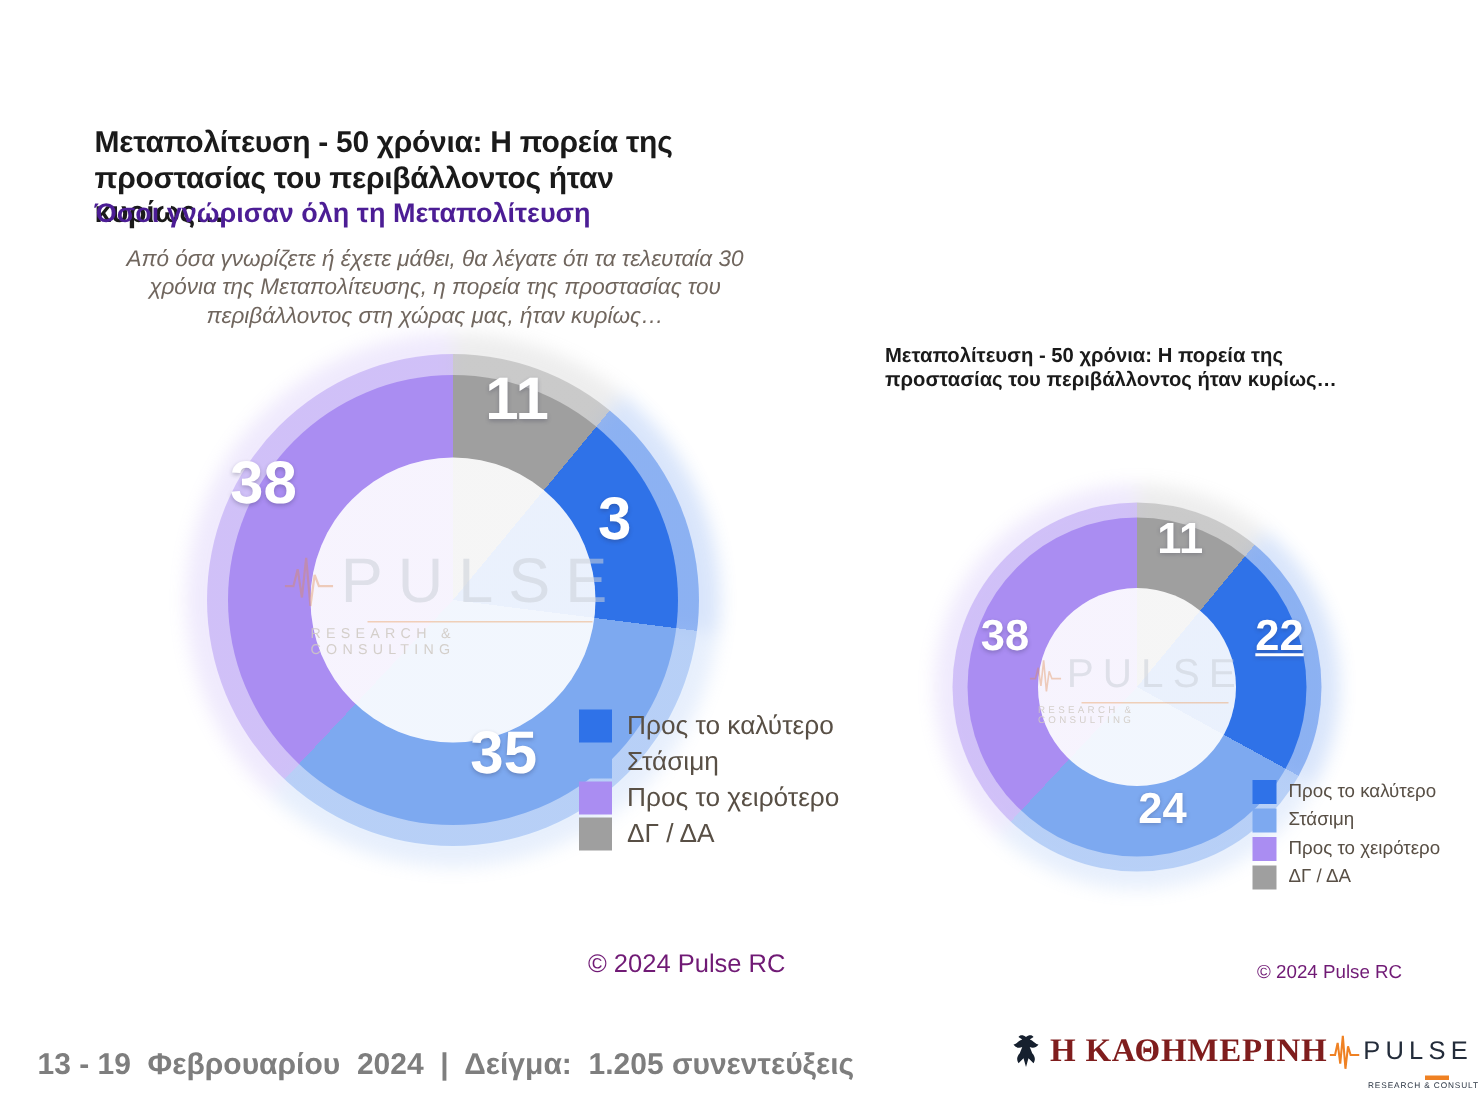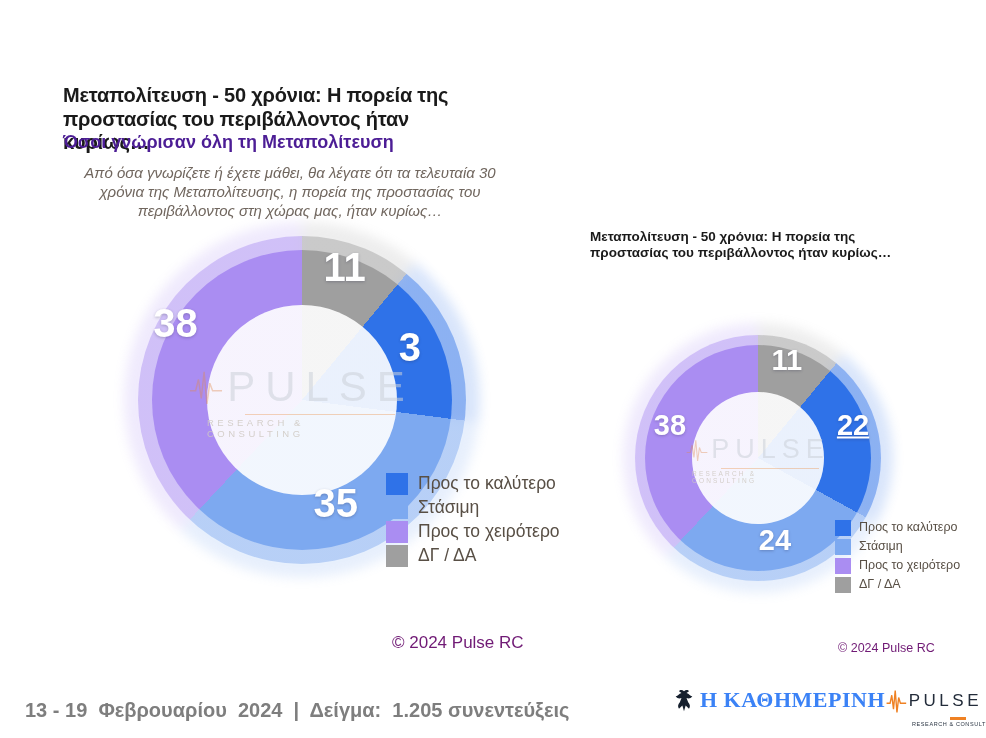--- a/index.html
+++ b/index.html
@@ -93,21 +93,21 @@
   .copy-r{left:838px;top:641px;font-size:12.5px;}
   
   .footer-meta{
     position:absolute;left:25px;top:699px;
     font-size:20px;font-weight:bold;color:#7e7e7e;white-space:pre;
   }
   .k-logo{position:absolute;left:674px;top:687px;display:flex;align-items:center;}
   .k-eagle{margin-right:6px;}
   .k-text{
     font-family:"Liberation Serif",serif;font-weight:bold;font-size:22px;
-    color:#3b82f6;letter-spacing:0.5px;
+    color:#7f1d1d;letter-spacing:0.5px;
   }
   .p-logo{position:absolute;left:886px;top:686px;width:96px;}
   .p-row{display:flex;align-items:center;}
   .p-word{font-size:17px;letter-spacing:3.5px;color:#232c3a;margin-left:2px;}
   .p-mini-bar{width:16px;height:3px;background:#ef8123;margin:1px 0 1px 64px;}
   .p-sub{font-size:5.5px;letter-spacing:0.6px;color:#2a3442;margin-left:26px;white-space:nowrap;}
 </style>
 </head>
 <body>
 

